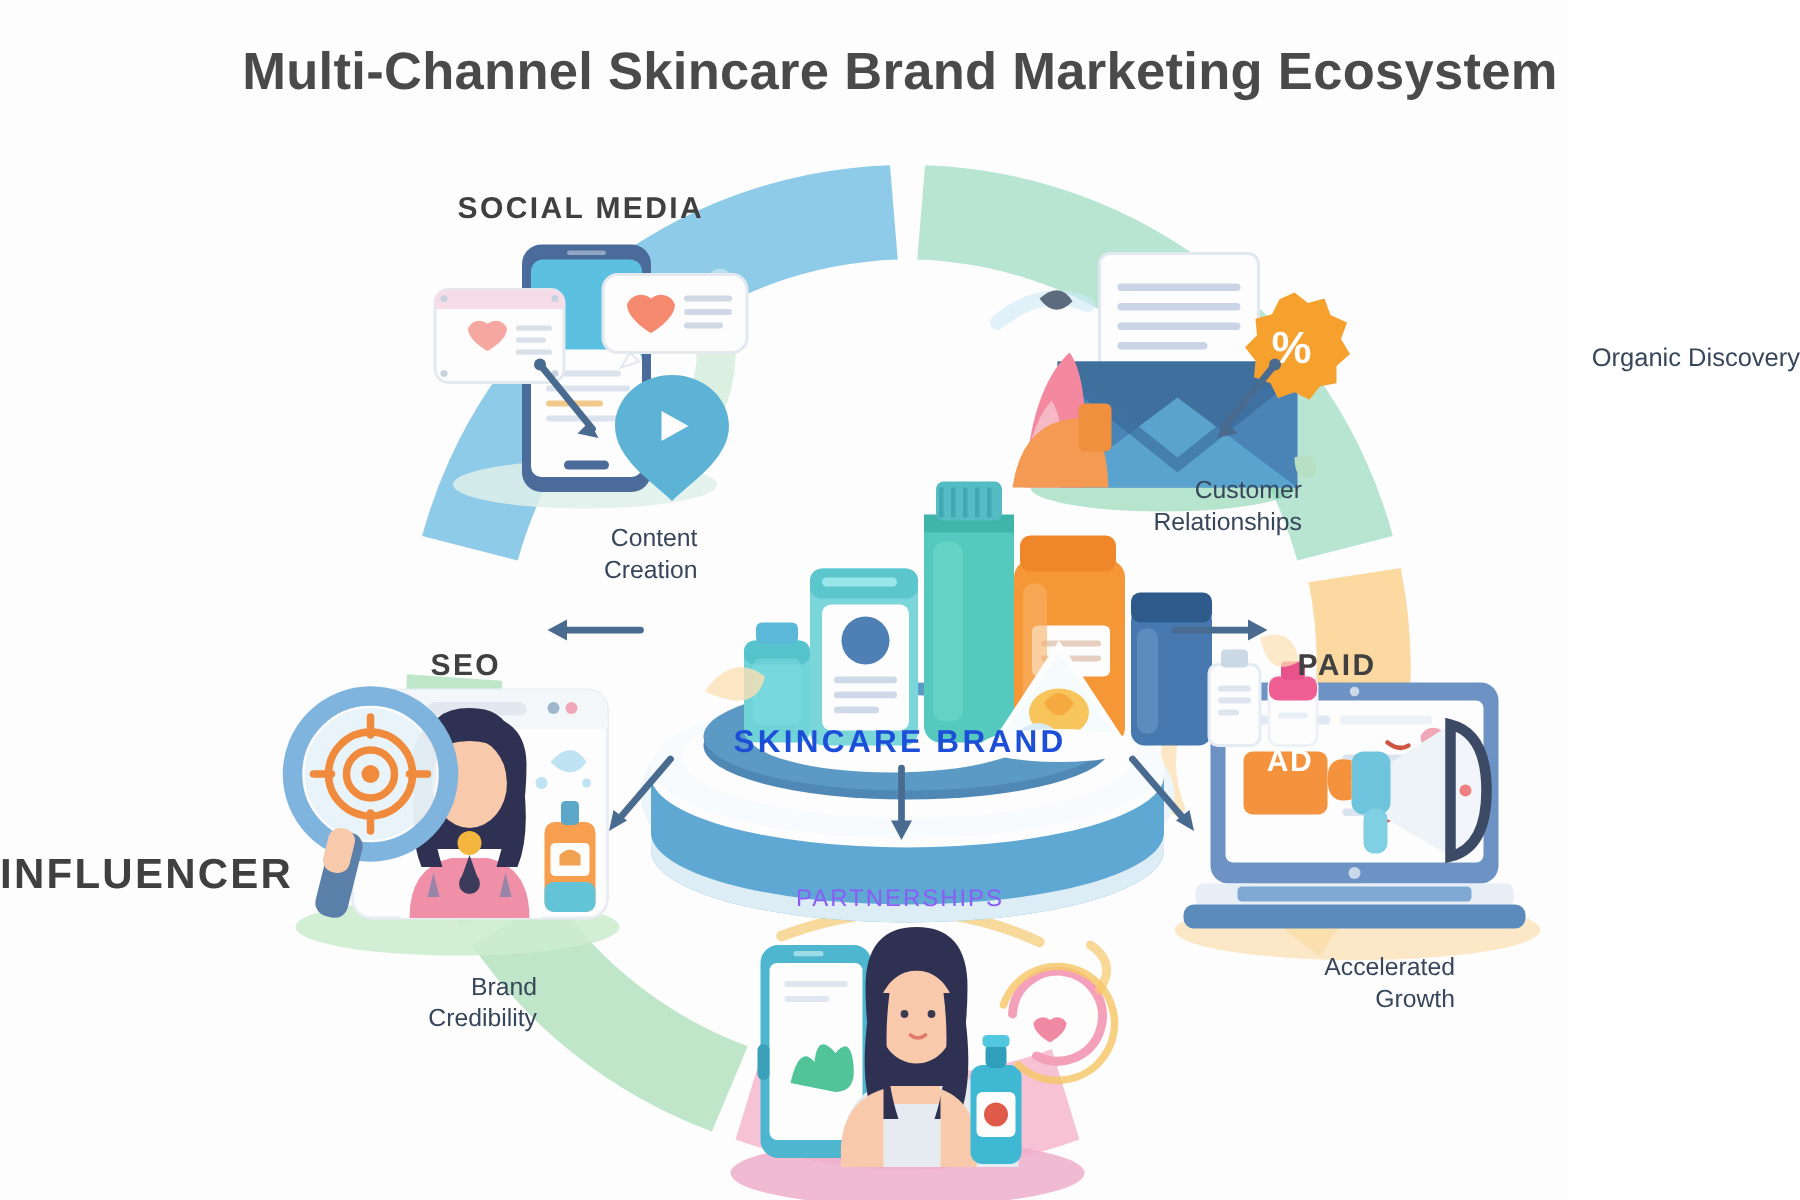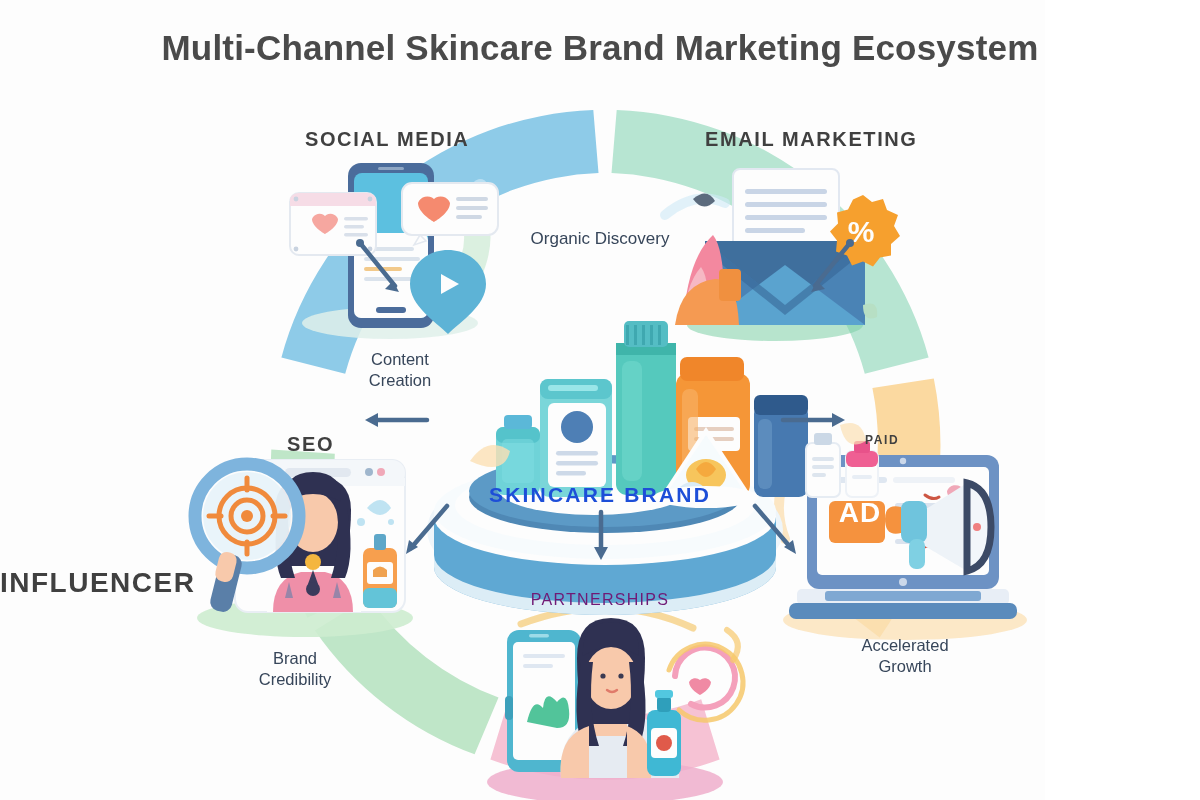--- a/index.html
+++ b/index.html
@@ -24,49 +24,49 @@
   .ring { position:absolute; left:145px; top:100px; width:920px; height:700px; }
 
   
   .sec-head {
     position:absolute; font-weight:bold; letter-spacing:1.6px;
     color:#404040; text-align:left; white-space:nowrap;
   }
   #hd-social { left:305px; top:128px; font-size:20px; }
   #hd-email  { left:705px; top:128px; font-size:20px; }
   #hd-seo    { left:287px; top:433px; font-size:20px; }
-  #hd-paid   { left:865px; top:433px; font-size:12px; }
+  #hd-paid   { left:865px; top:433px; font-size:20px; }
   #hd-infl   { left:0; top:567px; width:1200px; font-size:28px; letter-spacing:1.5px; }
   #hd-infl-sub {
     position:absolute; left:0; top:591px; width:1200px; text-align:center;
-    font-size:16px; letter-spacing:1.3px; color:#701a75; font-weight:normal;
+    font-size:16px; letter-spacing:1.3px; color:#8b5cf6; font-weight:normal;
   }
 
   
   .sub-label {
-    position:absolute; text-align:center; font-size:16.5px;
+    position:absolute; text-align:right; font-size:16.5px;
     line-height:21px; color:#37465a; white-space:nowrap;
   }
   #lb-organic  { left:0; top:228px; width:1200px; font-size:17px; }
   #lb-content  { left:335px; top:317px; width:130px;margin-top:32px; }
   #lb-customer { left:700px; top:317px; width:168px; }
   #lb-build    { left:232px; top:648px; width:126px; }
   #lb-growth   { left:840px; top:635px; width:130px; }
 
   
   .brand-text {
     position:absolute; left:430px; top:483px; width:340px;
     text-align:center; color:#1d4ed8; font-size:21px;
     font-weight:bold; letter-spacing:2.2px;
   }
 
   
   .ad-text {
     position:absolute; left:828px; top:497px; width:64px; text-align:center;
-    color:#ffffff; font-size:28px; font-weight:bold; letter-spacing:1px;
+    color:#ffffff; font-size:20px; font-weight:bold; letter-spacing:1px;
   }
 </style>
 </head>
 <body>
 
 <div id="stage">
 
   <div class="title">Multi-Channel Skincare Brand Marketing Ecosystem</div>
 
   <svg class="ring" viewBox="0 0 920 700">
@@ -396,33 +396,36 @@
       </g>
 
       <g>
         <line x1="610" y1="406" x2="646" y2="448"></line>
         <path d="M651 454 l-12 -7 l9 -7 z" stroke="none"></path>
       </g>
     </g>
   </svg>
 
   <div class="sec-head" id="hd-social">SOCIAL MEDIA</div>
-  <div class="sec-head" id="hd-email">EMAIL MARKETING</div>
   <div class="sec-head" id="hd-seo">SEO</div>
   <div class="sec-head" id="hd-paid">PAID</div>
   <div class="sec-head" id="hd-infl">INFLUENCER</div>
   <div id="hd-infl-sub">PARTNERSHIPS</div>
 
   <div class="sub-label" id="lb-organic">Organic Discovery</div>
 
   <div class="sub-label" id="lb-content">
     <div>Content</div>
     <div>Creation</div>
   </div>
 
+  <div class="sub-label" id="lb-customer">
+    <div>Customer</div>
+    <div>Relationships</div>
+  </div>
 
   <div class="sub-label" id="lb-build">
     <div>Brand</div>
     <div>Credibility</div>
   </div>
 
   <div class="sub-label" id="lb-growth">
     <div>Accelerated</div>
     <div>Growth</div>
   </div>

